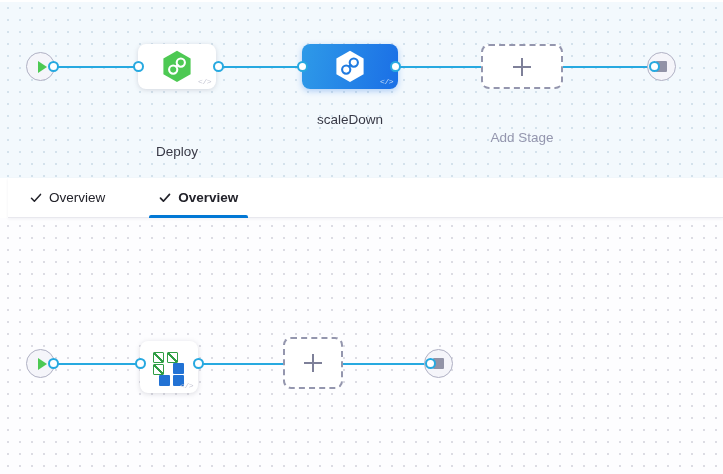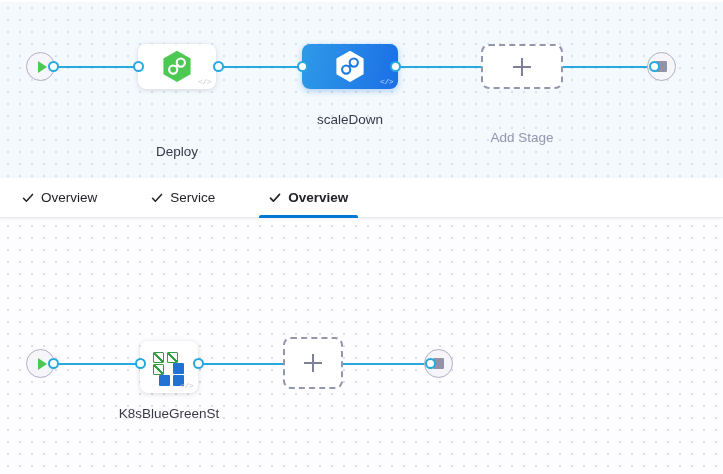--- a/index.html
+++ b/index.html
@@ -38,20 +38,21 @@
     position:relative;
     flex:0 0 40px;
     height:40px;
     background:#ffffff;
     border-bottom:1px solid #e8e8ee;
     box-shadow:0 1px 3px rgba(40,41,61,0.06);
     display:flex;
     align-items:stretch;
     padding-left:22px;
     z-index:5;
+    margin-left:8px;
   }
   .tab {
     display:flex;
     align-items:center;
     gap:7px;
     padding:0 0 0 0;
     margin-right:54px;
     position:relative;
     cursor:pointer;
     color:#22222a;
@@ -260,26 +261,20 @@
 
   <div class="tab-bar">
 
     <div class="tab">
       <svg class="tick" viewBox="0 0 12 12">
         <path d="M1.5 6.2 L4.4 9.2 L10.5 2.4" fill="none" stroke="#22222a" stroke-width="1.5" stroke-linecap="round" stroke-linejoin="round"></path>
       </svg>
       <span class="tab-label">Overview</span>
     </div>
 
-    <div class="tab">
-      <svg class="tick" viewBox="0 0 12 12">
-        <path d="M1.5 6.2 L4.4 9.2 L10.5 2.4" fill="none" stroke="#22222a" stroke-width="1.5" stroke-linecap="round" stroke-linejoin="round"></path>
-      </svg>
-      <span class="tab-label">Service</span>
-    </div>
 
 
     <div class="tab active">
       <svg class="tick" viewBox="0 0 12 12">
         <path d="M1.5 6.2 L4.4 9.2 L10.5 2.4" fill="none" stroke="#22222a" stroke-width="1.7" stroke-linecap="round" stroke-linejoin="round"></path>
       </svg>
       <span class="tab-label">Overview</span>
     </div>
 
   </div>
@@ -301,21 +296,20 @@
         <i class="g" style="left:15px; top:2px;"></i>
         <i class="g" style="left:1px;  top:14px;"></i>
         <i class="b" style="left:21px; top:13px;"></i>
         <i class="b" style="left:7px;  top:25px;"></i>
         <i class="b" style="left:21px; top:25px;"></i>
       </span>
       <span class="code-badge">&lt;/&gt;</span>
     </div>
     <div class="port" style="left:135px; top:140px;"></div>
     <div class="port" style="left:193px; top:140px;"></div>
-    <div class="node-label wrap" style="left:111px; top:186px;">K8sBlueGreenSt</div>
 
     <div class="node card-dashed" style="left:283px; top:119px; width:60px; height:52px;">
       <span class="plus"></span>
     </div>
 
     <div class="port" style="left:425px; top:140px;"></div>
     <div class="terminal" style="left:424px; top:131px;">
       <div class="stop-sq"></div>
     </div>
   </div>

